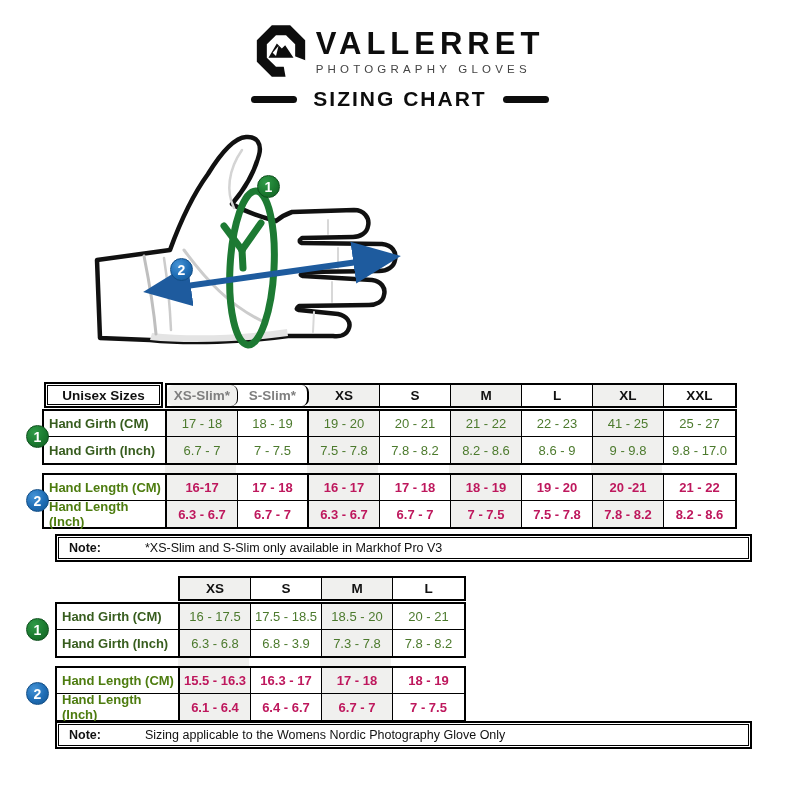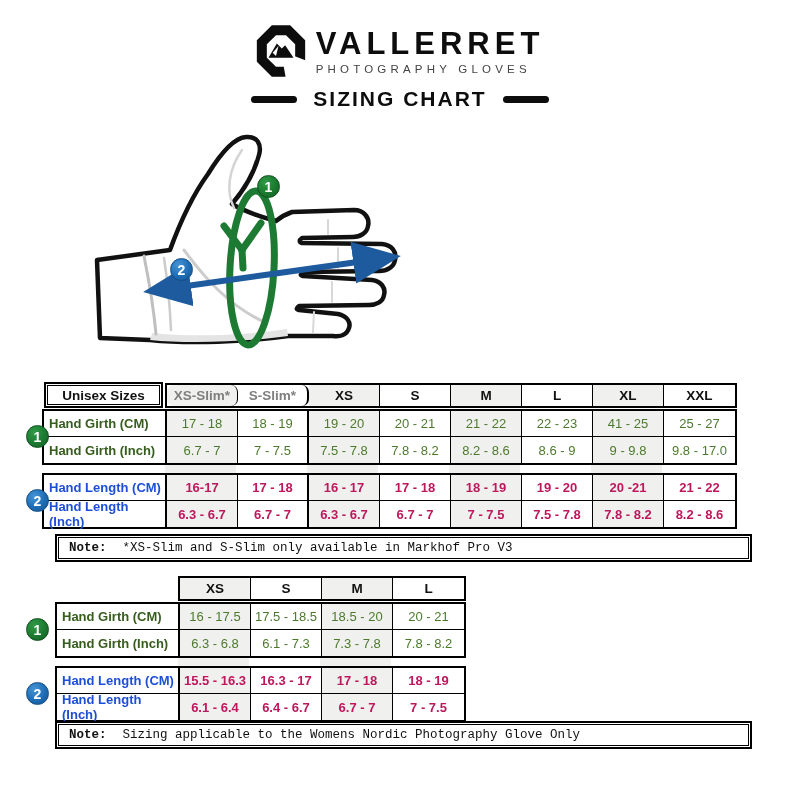--- a/index.html
+++ b/index.html
@@ -63,32 +63,32 @@
              border-right:1px solid #000;border-bottom:1px solid #000;box-sizing:border-box;background:#fff;}
   .u .blk > div:nth-child(9n){border-right:none;}
   .u .blk > div:nth-child(n+10){border-bottom:none;}
   .f .blk > div:nth-child(5n){border-right:none;}
   .f .blk > div:nth-child(n+6){border-bottom:none;}
   .blk .lbl{justify-content:flex-start;padding-left:5px;font-weight:bold;border-right:2px solid #000;font-size:13px;}
   .thickr{border-right:2px solid #000 !important;}
   .g{color:#4c7a2d;}
   .lbl.g{color:#375d1e;}
   .b{color:#be185d;font-weight:bold;}
-  .lbl.b{color:#1d4ed8;}
+  .lbl.b{color:#4d7c0f;}
   .shade{background:#f0f0ee !important;}
   .spc{position:absolute;left:0;top:83px;display:grid;}
   .u .spc{grid-template-columns:123px repeat(8,71px);}
   .f .spc{grid-template-columns:123px repeat(4,71px);}
   .spc > div{height:8px;background:#fff;}
 
   
   .note{position:absolute;left:55px;width:697px;border:2px solid #000;box-sizing:border-box;padding:1px;background:#fff;}
   .note1{top:534px;}
   .note2{top:721px;}
-  .note-inner{border:1px solid #000;display:flex;align-items:flex-start;padding:3px 10px;gap:16px;font-size:12.5px;font-family:Liberation Mono, monospace;}
+  .note-inner{border:1px solid #000;display:flex;align-items:flex-start;padding:3px 10px;gap:44px;font-size:12.5px;}
   .note-label{font-weight:bold;flex:none;}
 </style>
 </head>
 <body>
 
 <div id="page">
 
   <div class="logo-row">
     <div class="logo-icon">
       <svg viewBox="0 0 60 64" width="50" height="54">
@@ -268,21 +268,21 @@
     </div>
 
     <div class="blk blk-girth">
       <div class="lbl g">Hand Girth (CM)</div>
       <div class="g shade">16 - 17.5</div>
       <div class="g">17.5 - 18.5</div>
       <div class="g shade">18.5 - 20</div>
       <div class="g">20 - 21</div>
       <div class="lbl g">Hand Girth (Inch)</div>
       <div class="g shade">6.3 - 6.8</div>
-      <div class="g">6.1 - 7.3</div>
+      <div class="g">6.8 - 3.9</div>
       <div class="g shade">7.3 - 7.8</div>
       <div class="g">7.8 - 8.2</div>
     </div>
 
     <div class="spc">
       <div></div>
         <div class="shade"></div>
         <div></div>
         <div class="shade"></div>
         <div></div>

